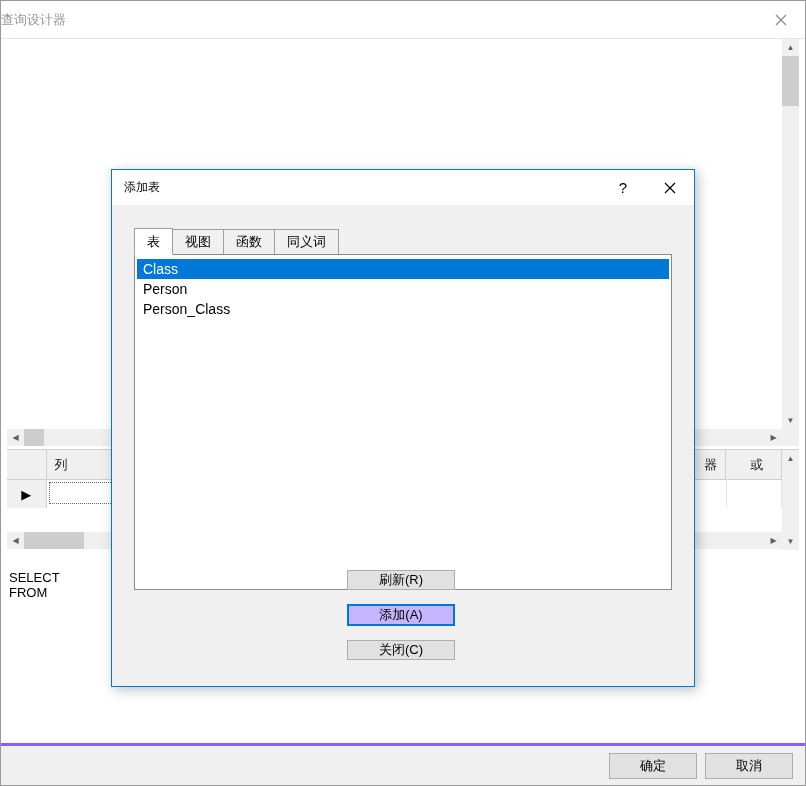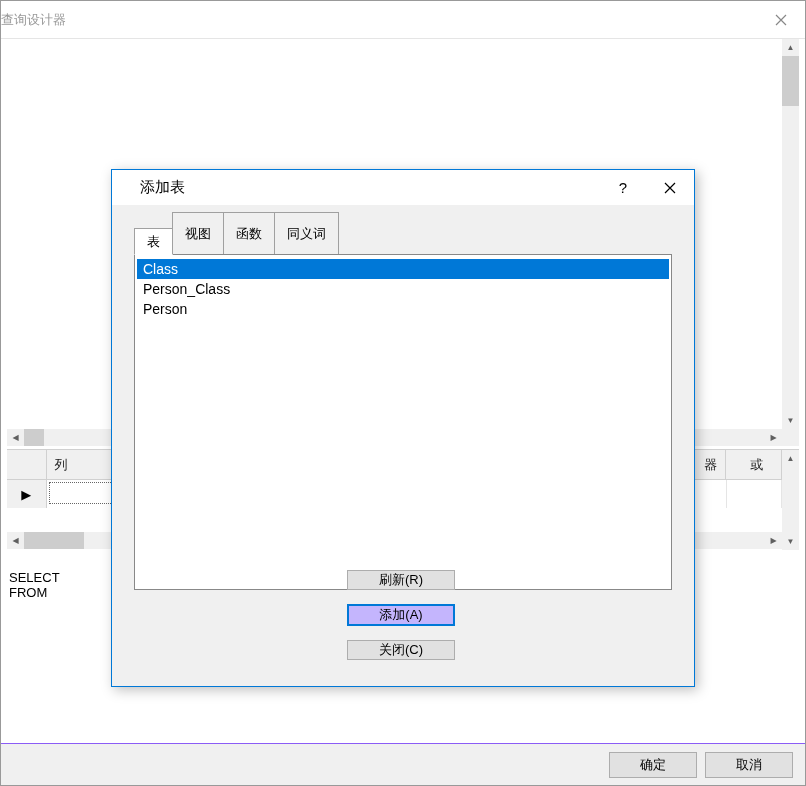--- a/index.html
+++ b/index.html
@@ -42,36 +42,36 @@
     .grid-rowheader-sel { width: 40px; border-right: 1px solid #d0d0d0; background: #f0f0f0; display: flex; align-items: center; justify-content: center; color: #000; }
     .grid-cell { border-right: 1px solid #e5e5e5; background: #fff; }
     .grid-cell-sel { border: 1px dotted #666; height: 22px; margin: 2px; }
     .grid-hscrollbar { position: absolute; left: 0; right: 17px; bottom: 0; height: 17px; background: #f0f0f0; display: flex; }
     .grid-hscroll-thumb { position: absolute; left: 0; top: 0; bottom: 0; width: 60px; background: #cdcdcd; }
 
     
     .sql-pane { position: absolute; left: 6px; right: 6px; top: 527px; height: 50px; padding: 4px 2px; font-family: Tahoma, sans-serif; font-size: 13px; color: #000; white-space: pre; }
 
     
-    .outer-footer { height: 42px; border-top: 1px solid #8b5cf6; display: flex; align-items: center; justify-content: flex-end; padding-right: 12px; gap: 8px; background: #f0f0f0; }
+    .outer-footer { height: 42px; border-top: 3px solid #8b5cf6; display: flex; align-items: center; justify-content: flex-end; padding-right: 12px; gap: 8px; background: #f0f0f0; }
     .btn { min-width: 88px; height: 26px; border: 1px solid #adadad; background: #e1e1e1; color: #000; font-size: 13px; display: inline-flex; align-items: center; justify-content: center; cursor: pointer; font-family: inherit; }
 
     
     .dialog { position: absolute; left: 110px; top: 130px; width: 584px; height: 518px; background: #f0f0f0; border: 1px solid #0078d7; box-shadow: 3px 3px 12px rgba(0,0,0,0.25); display: flex; flex-direction: column; }
     .dlg-titlebar { height: 36px; background: #fff; display: flex; align-items: center; border-bottom: 1px solid #f0f0f0; }
-    .dlg-title { flex: 1; padding-left: 28px; color: #000; font-size: 15px; }
+    .dlg-title { flex: 1; padding-left: 12px; color: #000; font-size: 12px; }
     .dlg-help { width: 46px; height: 36px; display: flex; align-items: center; justify-content: center; color: #000; font-size: 15px; cursor: pointer; }
     .dlg-close { width: 48px; height: 36px; display: flex; align-items: center; justify-content: center; color: #000; cursor: pointer; }
     .dlg-close svg { width: 12px; height: 12px; }
 
     .dlg-body { flex: 1; padding: 22px 22px 0 22px; display: flex; flex-direction: column; }
 
     
     .tab-row { display: flex; height: 26px; align-items: flex-end; }
-    .tab { height: 42px; padding: 0 12px; display: flex; align-items: center; border: 1px solid #a0a0a0; border-bottom: none; background: #f0f0f0; margin-right: 0; margin-top: 1px; cursor: pointer; color: #000; position: relative; }
+    .tab { height: 25px; padding: 0 12px; display: flex; align-items: center; border: 1px solid #a0a0a0; border-bottom: none; background: #f0f0f0; margin-right: 0; margin-top: 1px; cursor: pointer; color: #000; position: relative; }
     .tab.active { background: #fff; height: 27px; z-index: 2; margin-top: 0; border-bottom: 1px solid #fff; margin-bottom: -1px; }
     .tab + .tab { margin-left: -1px; }
 
     .tab-panel { border: 1px solid #888; background: #fff; height: 336px; overflow: auto; padding: 4px 2px; }
     .list-item { padding: 2px 6px; color: #000; cursor: default; font-size: 14px; }
     .list-item.selected { background: #0078d7; color: #ffffff; }
 
     .dlg-footer { height: 70px; display: flex; align-items: center; justify-content: flex-end; gap: 14px; padding-right: 4px; flex-direction: column; }
     .dlg-btn { width: 108px; height: 28px; border: 1px solid #adadad; background: #e1e1e1; color: #000; font-size: 13px; display: inline-flex; align-items: center; justify-content: center; cursor: pointer; font-family: inherit; }
     .dlg-btn.default { border: 2px solid #0078d7; background: #c4b5fd; }
@@ -176,22 +176,22 @@
 
       <div class="dlg-body">
         <div class="tab-row">
           <div class="tab active">表</div>
           <div class="tab">视图</div>
           <div class="tab">函数</div>
           <div class="tab">同义词</div>
         </div>
         <div class="tab-panel">
           <div class="list-item selected">Class</div>
+          <div class="list-item">Person</div>
           <div class="list-item">Person_Class</div>
-          <div class="list-item">Person</div>
         </div>
         <div class="dlg-footer">
           <button class="dlg-btn">刷新(R)</button>
           <button class="dlg-btn default">添加(A)</button>
           <button class="dlg-btn">关闭(C)</button>
         </div>
       </div>
     </div>
 
   </div>

